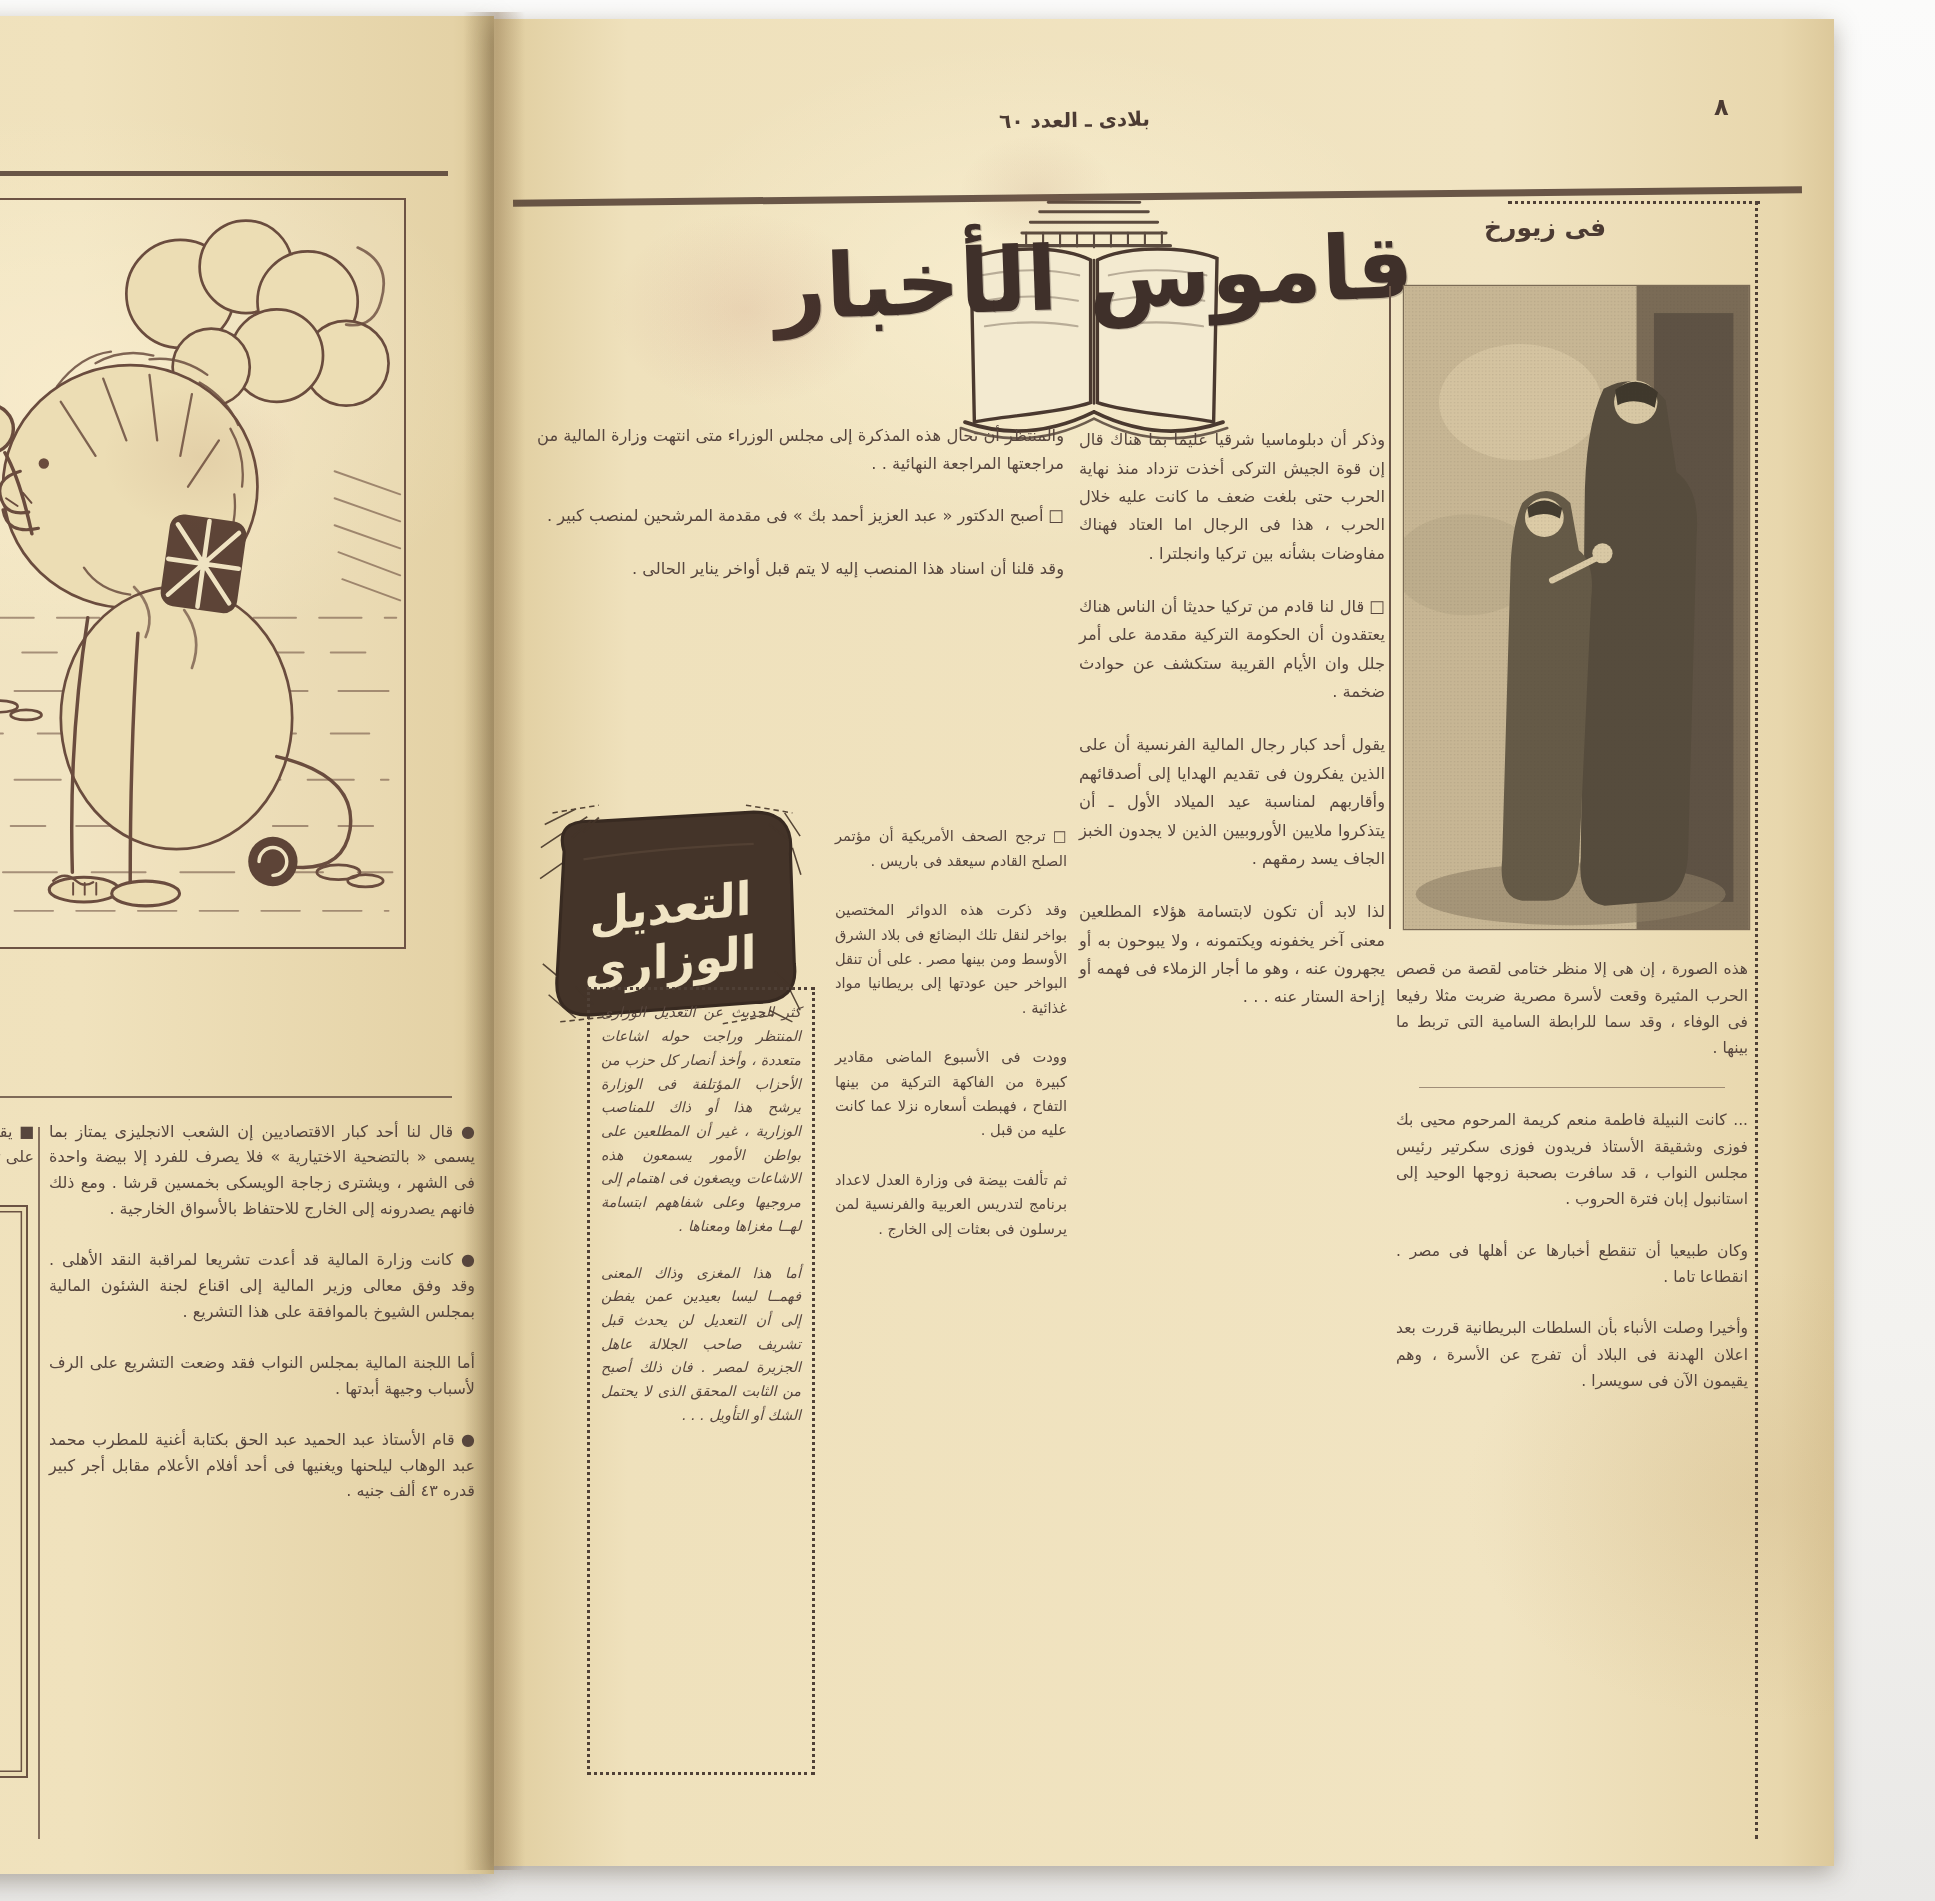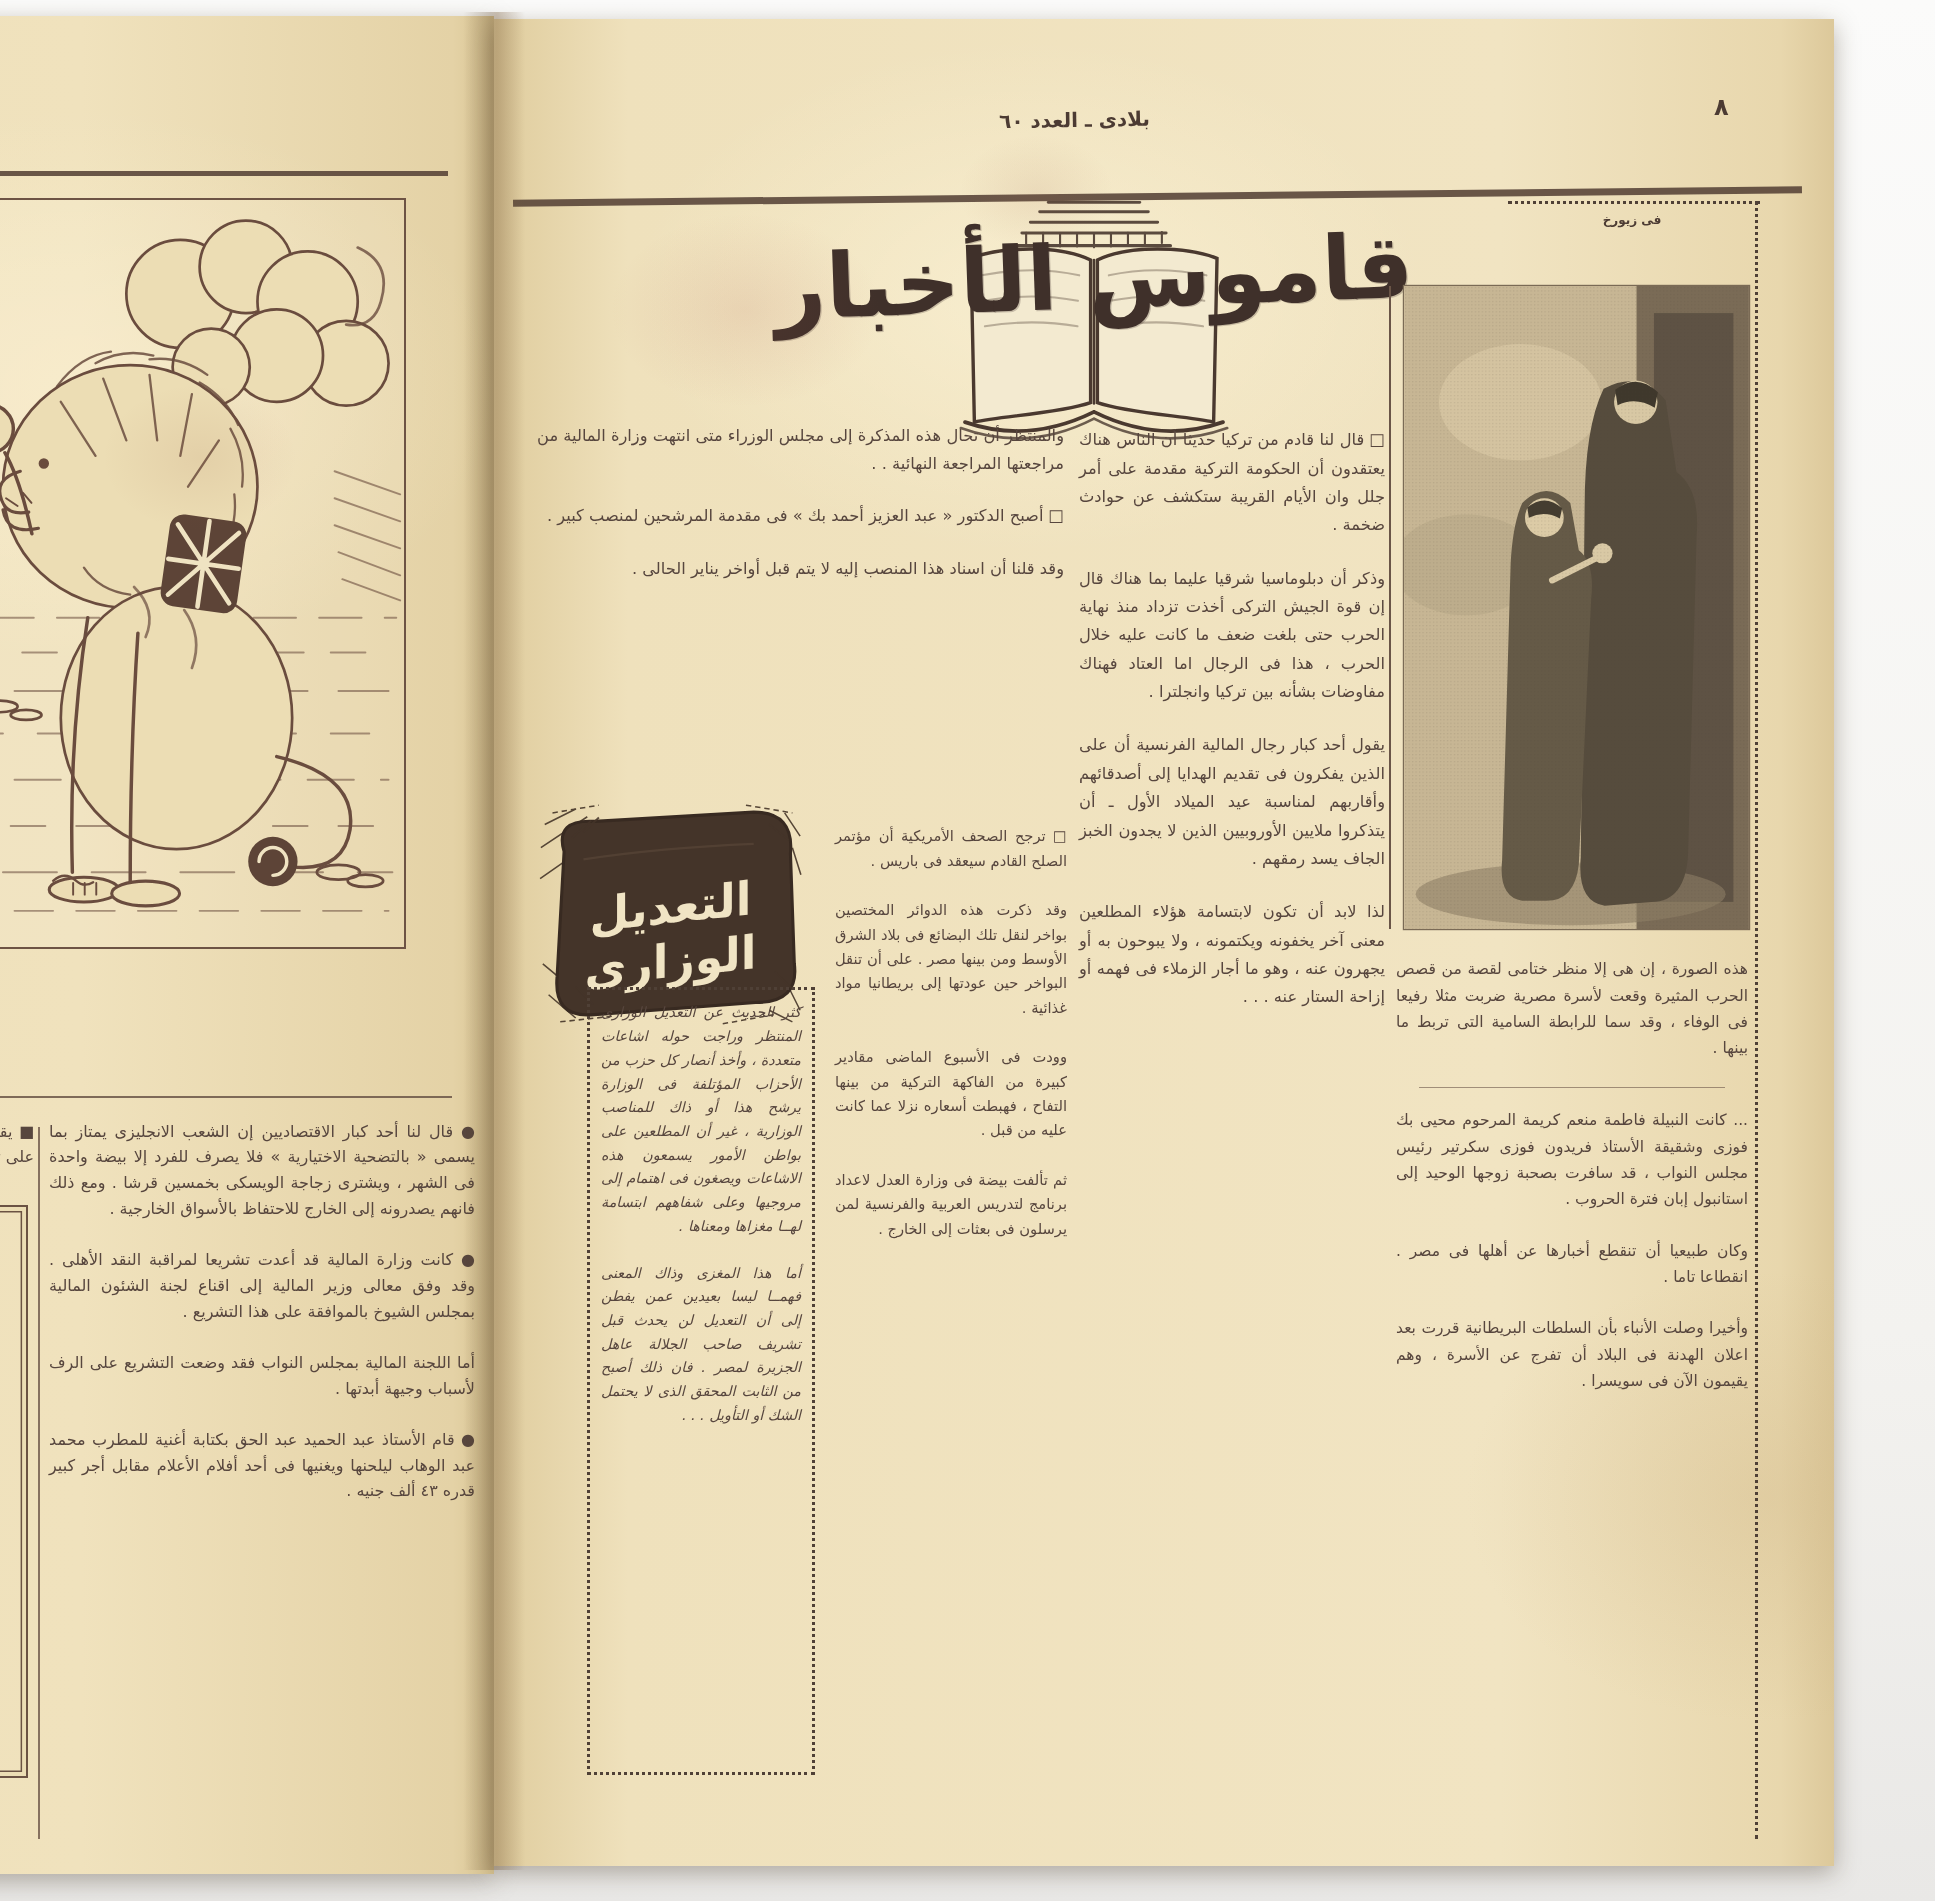--- a/index.html
+++ b/index.html
@@ -35,21 +35,21 @@
   .masthead .t3{font-size:16.3px;margin-top:3.9px;}
   .masthead .t4{font-size:36px;font-weight:bold;margin-top:10px;letter-spacing:0.8px;}
   .masthead .t5{font-size:18.6px;font-weight:bold;margin-top:15.5px;}
   .masthead .t6{font-size:17px;margin-top:14.7px;}
   .masthead .t7{font-size:17px;margin-top:11.6px;}
   .masthead .t8{font-size:17px;margin-top:11.6px;}
 
   .headline-wrap{position:absolute;left:147px;top:163px;width:906px;height:263px;}
   .headline-text{position:absolute;left:0;top:43px;width:100%;text-align:center;font-size:89px;font-weight:bold;color:#3f302a;transform:rotate(-2deg);letter-spacing:2.3px;text-shadow:1.2px 1.2px 0 rgba(63,48,42,.25);}
 
-  .photo-caption{position:absolute;left:1014px;top:194px;width:248px;text-align:center;font-size:12px;font-weight:bold;color:#4c3b33;}
+  .photo-caption{position:absolute;left:990px;top:194px;width:248px;text-align:left;font-size:25px;font-weight:bold;color:#4c3b33;}
   .photo-box{position:absolute;left:910px;top:267px;width:345px;height:643px;box-shadow:0 0 0 1.2px #7a6a55;}
   .dotline-v{position:absolute;border-right:3.9px dotted #4f4036;width:0;}
   .dotline-h{position:absolute;border-top:3.9px dotted #4f4036;height:0;}
 
   .banner{position:absolute;left:43px;top:782px;width:267px;height:225px;}
   .banner .btxt{position:absolute;left:0;top:79px;width:100%;text-align:center;font-size:46px;font-weight:bold;color:#f0e4c4;transform:rotate(-6deg) skewX(-6deg);}
 
   .dotted-box{position:absolute;left:93px;top:968px;width:222px;height:782px;border:3.1px dotted #4f4036;font-style:italic;}
   .dotted-box .inner{position:absolute;inset:11px;direction:rtl;text-align:justify;font-size:14.3px;line-height:1.66;color:#57463e;}
   .dotted-box p{margin:0 0 23px 0;}
@@ -319,22 +319,22 @@
     </div>
 
     <div class="col" style="left:341px;top:805px;width:232px;height:1014px;font-size:14.7px;line-height:1.66;">
       <p>□ ترجح الصحف الأمريكية أن مؤتمر الصلح القادم سيعقد فى باريس .</p>
       <p>وقد ذكرت هذه الدوائر المختصين بواخر لنقل تلك البضائع فى بلاد الشرق الأوسط ومن بينها مصر . على أن تنقل البواخر حين عودتها إلى بريطانيا مواد غذائية .</p>
       <p>وودت فى الأسبوع الماضى مقادير كبيرة من الفاكهة التركية من بينها التفاح ، فهبطت أسعاره نزلا عما كانت عليه من قبل .</p>
       <p>ثم تألفت بيضة فى وزارة العدل لاعداد برنامج لتدريس العربية والفرنسية لمن يرسلون فى بعثات إلى الخارج .</p>
     </div>
 
     <div class="col" style="left:585px;top:407px;width:306px;height:1413px;font-size:16.3px;line-height:1.74;">
+      <p>وذكر أن دبلوماسيا شرقيا عليما بما هناك قال إن قوة الجيش التركى أخذت تزداد منذ نهاية الحرب حتى بلغت ضعف ما كانت عليه خلال الحرب ، هذا فى الرجال اما العتاد فهناك مفاوضات بشأنه بين تركيا وانجلترا .</p>
       <p>□ قال لنا قادم من تركيا حديثا أن الناس هناك يعتقدون أن الحكومة التركية مقدمة على أمر جلل وان الأيام القريبة ستكشف عن حوادث ضخمة .</p>
-      <p>وذكر أن دبلوماسيا شرقيا عليما بما هناك قال إن قوة الجيش التركى أخذت تزداد منذ نهاية الحرب حتى بلغت ضعف ما كانت عليه خلال الحرب ، هذا فى الرجال اما العتاد فهناك مفاوضات بشأنه بين تركيا وانجلترا .</p>
       <p>يقول أحد كبار رجال المالية الفرنسية أن على الذين يفكرون فى تقديم الهدايا إلى أصدقائهم وأقاربهم لمناسبة عيد الميلاد الأول ـ أن يتذكروا ملايين الأوروبيين الذين لا يجدون الخبز الجاف يسد رمقهم .</p>
       <p>لذا لابد أن تكون لابتسامة هؤلاء المطلعين معنى آخر يخفونه ويكتمونه ، ولا يبوحون به أو يجهرون عنه ، وهو ما أجار الزملاء فى فهمه أو إزاحة الستار عنه . . .</p>
     </div>
 
     <div class="col" style="left:902px;top:937px;width:352px;height:883px;font-size:15.5px;line-height:1.7;">
       <p>هذه الصورة ، إن هى إلا منظر ختامى لقصة من قصص الحرب المثيرة وقعت لأسرة مصرية ضربت مثلا رفيعا فى الوفاء ، وقد سما للرابطة السامية التى تربط ما بينها .</p>
       <div class="divider-sm"></div>
       <p>... كانت النبيلة فاطمة منعم كريمة المرحوم محيى بك فوزى وشقيقة الأستاذ فريدون فوزى سكرتير رئيس مجلس النواب ، قد سافرت بصحبة زوجها الوحيد إلى استانبول إبان فترة الحروب .</p>
       <p>وكان طبيعيا أن تنقطع أخبارها عن أهلها فى مصر . انقطاعا تاما .</p>
       <p>وأخيرا وصلت الأنباء بأن السلطات البريطانية قررت بعد اعلان الهدنة فى البلاد أن تفرج عن الأسرة ، وهم يقيمون الآن فى سويسرا .</p>

